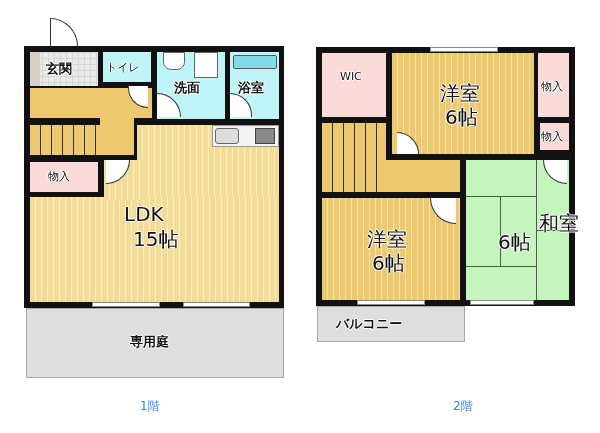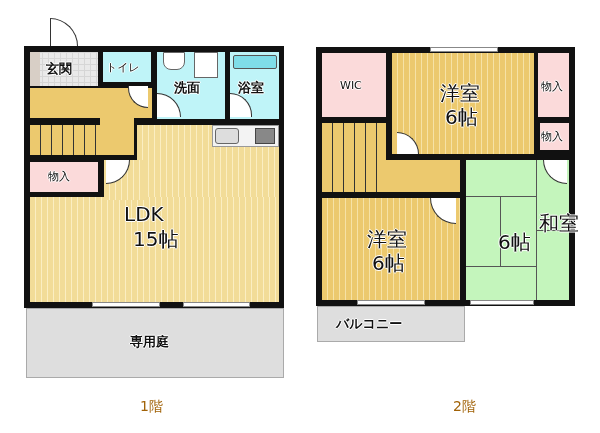--- a/index.html
+++ b/index.html
@@ -26,21 +26,21 @@
            text-shadow: 1px 0 #fff, -1px 0 #fff, 0 1px #fff, 0 -1px #fff; }
   .big { font-size:20px; line-height:22px; }
   .mid { font-size:13px; line-height:15px;font-weight:bold; }
   .small { font-size:11px; line-height:13px; }
   .window { position:absolute; background:#fff; border:1px solid #888; box-sizing:border-box; }
   .door { position:absolute; background:#fff; border:1px solid #333; box-sizing:border-box; }
   .stairs {
     background: repeating-linear-gradient(90deg, #ecc96e 0px, #ecc96e 10px, #333 10px, #333 11px);
   }
   .tatami-line { position:absolute; background:#555; }
-  .floor-caption { position:absolute; font-size:14px; color:#a16207; }
+  .floor-caption { position:absolute; font-size:12px; color:#3b82f6; }
 </style>
 </head>
 <body>
 
 <div>
 
   <div class="abs" style="left:50px;top:18px;width:28px;height:30px;background:#fff;border:1px solid #333;border-bottom:none;border-radius:0 28px 0 0;"></div>
 
   <div class="abs" style="left:24px;top:46px;width:260px;height:262px;background:#111;"></div>
 
@@ -90,21 +90,21 @@
   <div class="label mid" style="left:130px;top:334px;">専用庭</div>
 
   <div class="floor-caption" style="left:140px;top:398px;">1階</div>
 </div>
 
 <div>
 
   <div class="abs" style="left:316px;top:47px;width:259px;height:259px;background:#111;"></div>
 
   <div class="abs pink" style="left:322px;top:53px;width:64px;height:64px;"></div>
-  <div class="label small" style="left:340px;top:79px;">WIC</div>
+  <div class="label small" style="left:340px;top:70px;">WIC</div>
 
   <div class="abs floor-wood2" style="left:392px;top:53px;width:142px;height:101px;"></div>
   <div class="window" style="left:430px;top:47px;width:68px;height:5px;"></div>
   <div class="label big" style="left:440px;top:82px;">洋室</div>
   <div class="label big" style="left:445px;top:106px;">6帖</div>
   <div class="door" style="left:397px;top:132px;width:22px;height:22px;border-radius:0 22px 0 0;border-left:none;border-bottom:none;"></div>
 
   <div class="abs pink" style="left:538px;top:53px;width:31px;height:64px;"></div>
   <div class="label small" style="left:541px;top:80px;">物入</div>
   <div class="abs pink" style="left:540px;top:123px;width:29px;height:27px;"></div>

